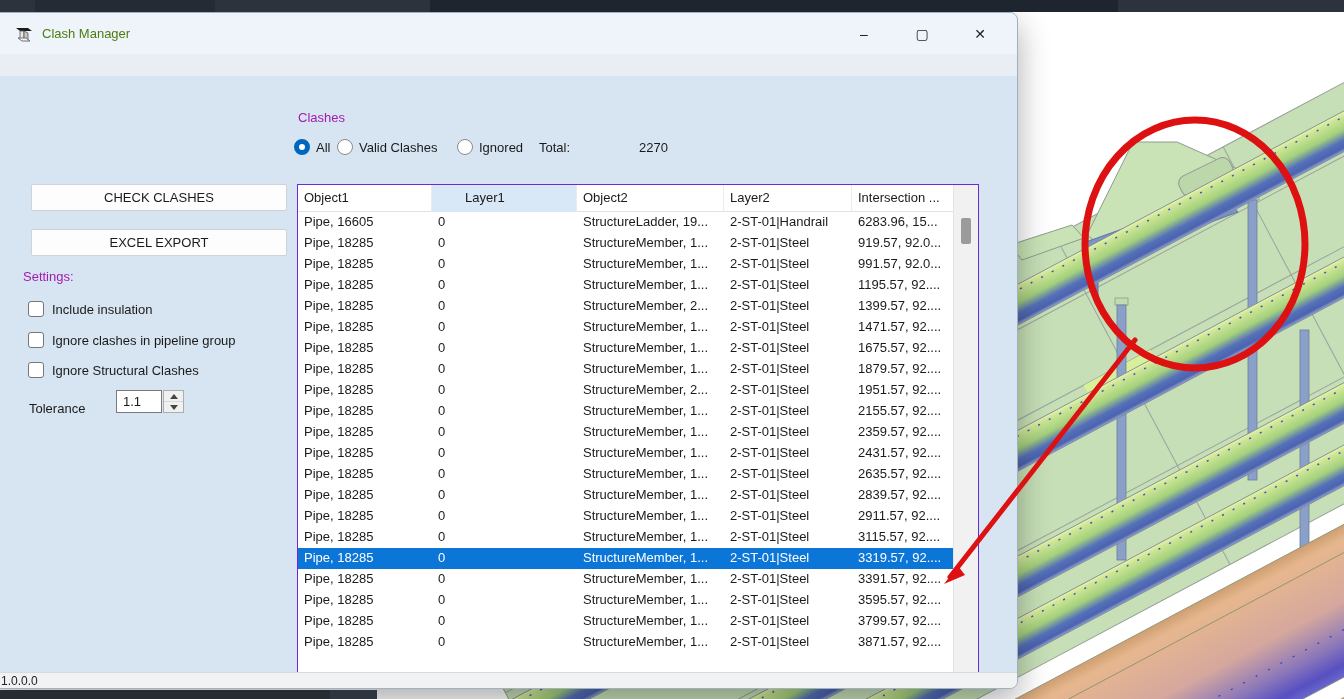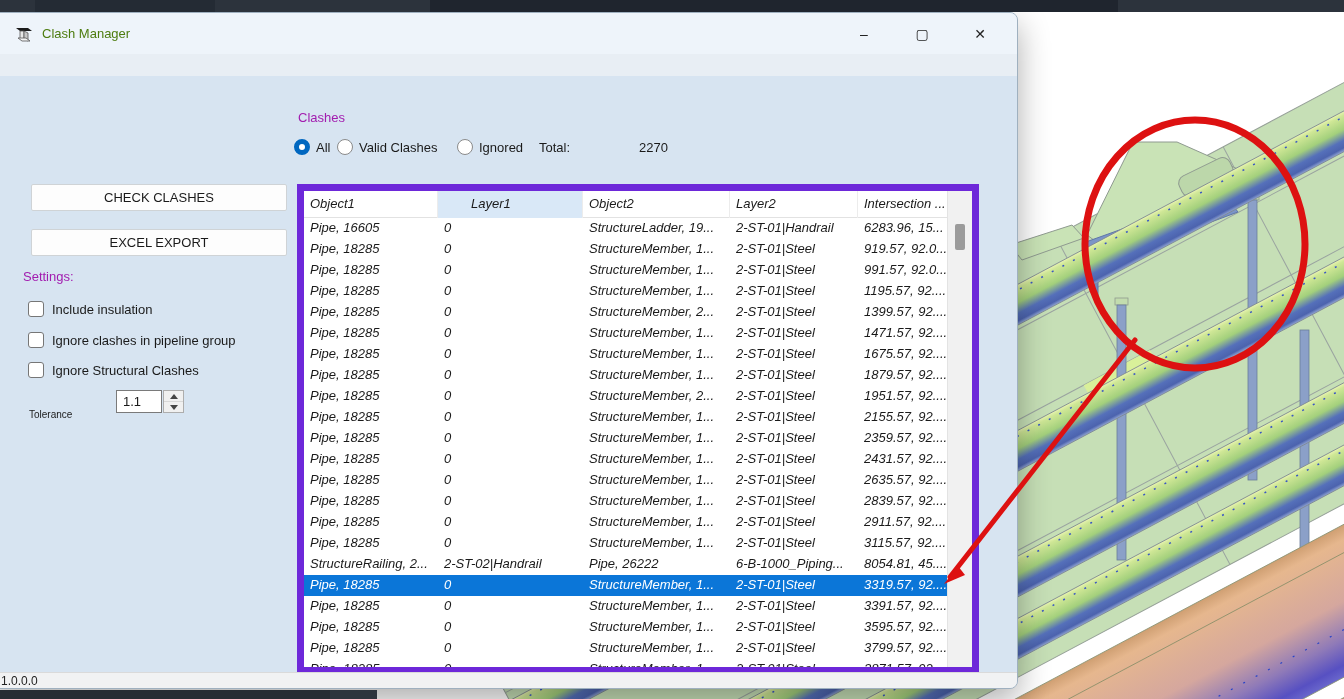--- a/index.html
+++ b/index.html
@@ -38,33 +38,33 @@
   .radio { width:16px; height:16px; border-radius:50%; background:#fff; border:1px solid #8a8a8a; }
   .radio.sel { border:5px solid #0067c0; }
   .total-label { position:absolute; left:546px; top:127px; font-size:13px; }
   .total-value { position:absolute; left:646px; top:127px; font-size:13px; }
 
   .btn { position:absolute; left:38px; width:256px; height:27px; background:#fdfdfd;
          border:1px solid #cfd3d6; border-radius:2px; font-size:13px; color:#1a1a1a;
          display:flex; align-items:center; justify-content:center; }
   .cbrow { position:absolute; left:35px; height:18px; display:flex; align-items:flex-end; gap:8px; font-size:13px; }
   .cbox { width:16px; height:16px; background:#fff; border:1px solid #767676; border-radius:3px; }
-  .tol-label { position:absolute; left:36px; top:396px; font-size:10px; }
+  .tol-label { position:absolute; left:36px; top:388px; font-size:13px; }
   .spin-box { position:absolute; left:123px; top:377px; width:46px; height:23px; background:#fff;
               border:1px solid #7a7a7a; font-size:13px; display:flex; align-items:center; padding-left:6px; }
   .spin-btns { position:absolute; left:170px; top:377px; width:21px; height:23px; border:1px solid #adadad; background:#f0f0f0; }
   .spin-up, .spin-dn { position:absolute; left:0; width:19px; height:11px; display:flex; align-items:center; justify-content:center; }
   .spin-up { top:0; border-bottom:1px solid #d8d8d8; }
   .spin-dn { top:11px; }
   .tri-up { width:0; height:0; border-left:4px solid transparent; border-right:4px solid transparent; border-bottom:5px solid #444; }
   .tri-dn { width:0; height:0; border-left:4px solid transparent; border-right:4px solid transparent; border-top:5px solid #444; }
 
   
   .table { position:absolute; left:304px; top:171px; width:682px; height:490px; background:#fff;
-           border:7px solid #6d28d9; overflow:hidden;font-style:italic; }
+           border:1px solid #6d28d9; overflow:hidden; }
   .thead { position:absolute; left:0; top:0; width:655px; height:27px; background:#fff; border-bottom:1px solid #e2e2e2; display:flex; }
   .hcell { height:27px; line-height:26px; font-size:13px; padding-left:6px; white-space:nowrap; overflow:hidden; border-right:1px solid #ececec; }
   .hc0 { width:134px; } .hc1 { width:145px; background:#d9e8f7;padding-left:33px; } .hc2 { width:147px; } .hc3 { width:128px; } .hc4 { width:101px; border-right:none; }
   .tbody { position:absolute; left:0; top:27px; width:655px; }
   .trow { display:flex; height:21px; }
   .trow.selected { background:#0b76d8; color:#fff; }
   .tcell { height:21px; line-height:20px; font-size:13px; padding-left:6px; white-space:nowrap; overflow:hidden; }
   .c0 { width:134px; } .c1 { width:145px; } .c2 { width:147px; } .c3 { width:128px; } .c4 { width:101px; }
   .vscroll { position:absolute; right:0; top:0; width:25px; height:100%; background:#f1f1f1; border-left:1px solid #e3e3e3; }
   .vthumb { position:absolute; left:7px; top:33px; width:10px; height:26px; background:#9b9b9b; border-radius:2px; }
@@ -338,27 +338,20 @@
           <div class="tcell c3">2-ST-01|Steel</div>
           <div class="tcell c4">2911.57, 92....</div>
         </div>
         <div class="trow">
           <div class="tcell c0">Pipe, 18285</div>
           <div class="tcell c1">0</div>
           <div class="tcell c2">StructureMember, 1...</div>
           <div class="tcell c3">2-ST-01|Steel</div>
           <div class="tcell c4">3115.57, 92....</div>
         </div>
-        <div class="trow">
-          <div class="tcell c0">StructureRailing, 2...</div>
-          <div class="tcell c1">2-ST-02|Handrail</div>
-          <div class="tcell c2">Pipe, 26222</div>
-          <div class="tcell c3">6-B-1000_Piping...</div>
-          <div class="tcell c4">8054.81, 45....</div>
-        </div>
         <div class="trow selected">
           <div class="tcell c0">Pipe, 18285</div>
           <div class="tcell c1">0</div>
           <div class="tcell c2">StructureMember, 1...</div>
           <div class="tcell c3">2-ST-01|Steel</div>
           <div class="tcell c4">3319.57, 92....</div>
         </div>
         <div class="trow">
           <div class="tcell c0">Pipe, 18285</div>
           <div class="tcell c1">0</div>

